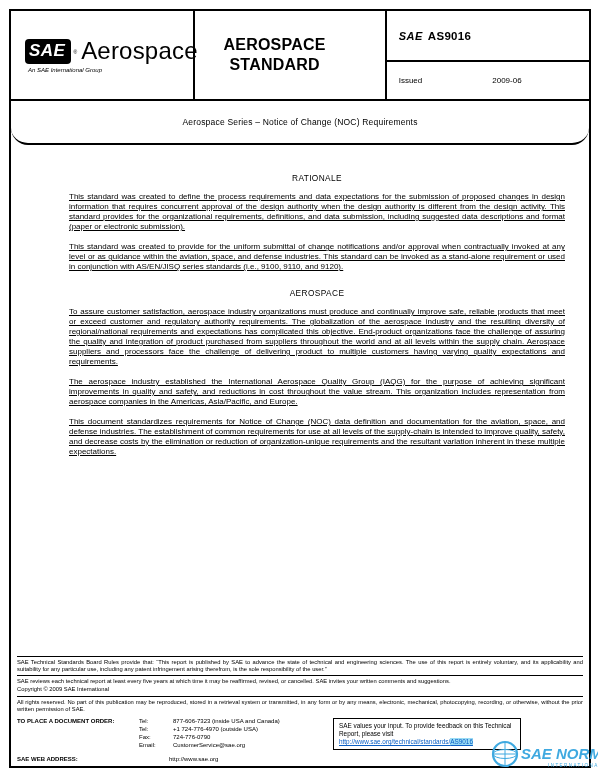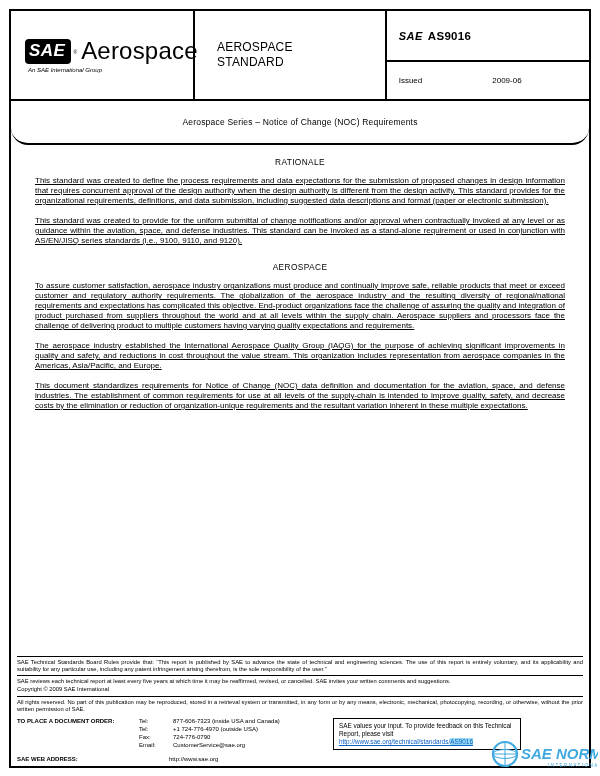--- a/index.html
+++ b/index.html
@@ -30,41 +30,41 @@
   }
   .reg-mark { font-size:5px; vertical-align:top; margin-top:1px; }
   .brand-name { font-size:24px; letter-spacing:0.2px; margin-left:2px; }
   .logo-sub { font-size:6px; font-style:italic; margin-top:2px; margin-left:3px; }
 
   .h-center {
     width:33.5%;
     border-left:2px solid #000; border-right:2px solid #000;
     display:flex; align-items:center; padding-left:22px;
   }
-  .doc-title { font-size:12px; font-weight:normal; width:115px; line-height:1.25; letter-spacing:0.2px; }
+  .doc-title { font-size:16px; font-weight:bold; width:115px; line-height:1.25; letter-spacing:0.2px;text-align:center; }
 
   .h-right { flex:1; display:flex; flex-direction:column; }
   .doc-num-row {
     flex:1.35; display:flex; align-items:center; gap:5px;
     padding-left:12px; border-bottom:2px solid #000;
   }
   .sae-glyph { font-style:italic; font-weight:bold; font-size:11px; letter-spacing:0.5px; }
   .doc-number { font-weight:bold; font-size:11.5px; letter-spacing:0.3px; }
   .issued-row { flex:1; display:flex; align-items:center; padding-left:12px; font-size:8px;gap:28px; }
   .issued-date { margin-left:42px; }
 
   
   .subject-bar {
     flex:none; height:44px; border-bottom:2px solid #000;
     display:flex; align-items:center; justify-content:center;
     font-size:8.5px; letter-spacing:0.2px;border-radius:17px;
   }
 
   
-  .doc-main { flex:1; padding:12px 24px 0 24px; overflow:hidden; }
+  .doc-main { flex:1; padding:28px 24px 0 24px; overflow:hidden;margin-left:34px; }
   .sec-heading {
     text-align:center; font-size:8.3px; font-weight:400;
     letter-spacing:0.4px; margin-bottom:9px;
   }
   .doc-main p {
     font-size:8px; line-height:10px; text-align:justify;
     margin-bottom:10px;
     text-decoration:underline;
   }
   .sec-gap { height:6px; }

